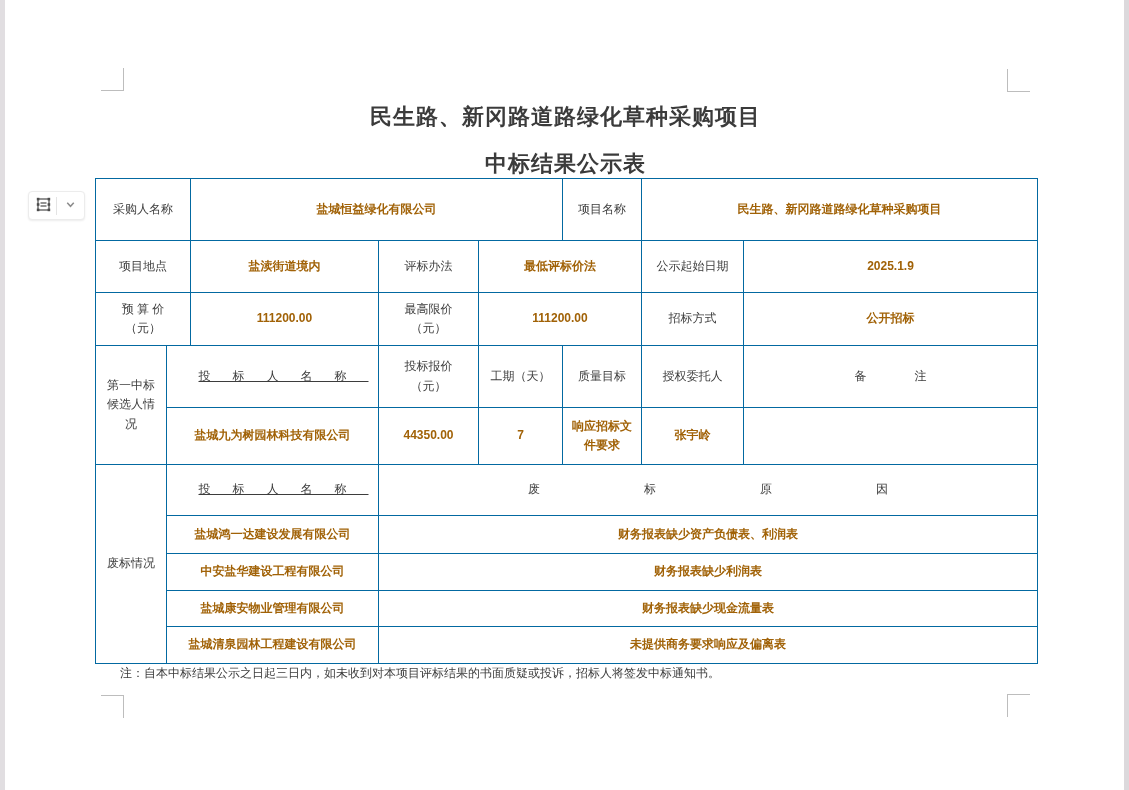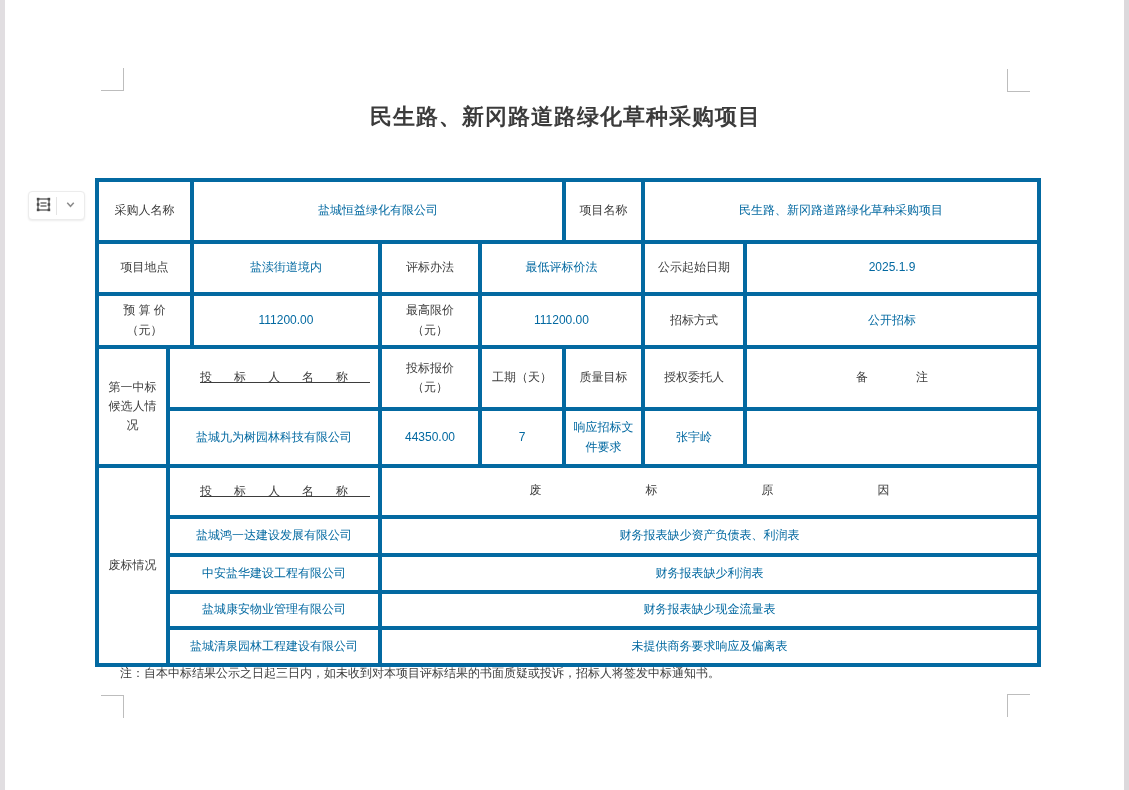--- a/index.html
+++ b/index.html
@@ -25,27 +25,27 @@
     background:transparent; border:none; cursor:pointer; }
   .float-widget .divider { width:1px; height:18px; background:#e4e4e4; margin:0 2px; }
 
   
   .doc-title { position:absolute; left:124px; top:93px; width:883px; text-align:center;
     font-weight:bold; color:#3b3b3b; font-size:22px; line-height:47px; letter-spacing:1px; }
 
   
   table.doc-table { position:absolute; left:95px; top:178px; width:942px;
     border-collapse:collapse; table-layout:fixed; font-size:12px; color:#3d3d3d; text-align:center; }
-  table.doc-table td { border:4px solid #0369a1; padding:2px 4px; vertical-align:middle; line-height:1.6; }
-  td.val { font-weight:normal; color:#0369a1;margin-left:44px; }
+  table.doc-table td { border:1px solid #0369a1; padding:2px 4px; vertical-align:middle; line-height:1.6; }
+  td.val { font-weight:bold; color:#a16207;margin-left:44px; }
   td.lbl { font-weight:normal; }
   .pre { white-space:pre-line; }
   .sp22 { letter-spacing:22px; text-indent:22px;text-decoration:underline; }
   .sp48 { letter-spacing:48px; text-indent:48px; }
-  .sp104 { letter-spacing:104px; text-indent:104px;font-family:Liberation Mono, monospace; }
+  .sp104 { letter-spacing:104px; text-indent:104px; }
 
   
   .doc-note { position:absolute; left:120px; top:664px; width:890px;
     font-size:12px; color:#3d3d3d; line-height:18px; }
 </style>
 </head>
 <body>
 
 <div class="edge-strip edge-left"></div>
 <div class="edge-strip edge-right"></div>
@@ -76,20 +76,21 @@
     <span>
       <svg width="13" height="13" viewBox="0 0 14 14">
         <polyline points="3.5,5 7,9 10.5,5" fill="none" stroke="#8c8c8c" stroke-width="1.6"></polyline>
       </svg>
     </span>
   </button>
 </div>
 
 <div class="doc-title">
   <div>民生路、新冈路道路绿化草种采购项目</div>
+  <div>中标结果公示表</div>
 </div>
 
 <table class="doc-table">
   <colgroup>
     <col style="width:71px">
       <col style="width:24px">
       <col style="width:188px">
       <col style="width:100px">
     <col style="width:84px">
       <col style="width:79px">

